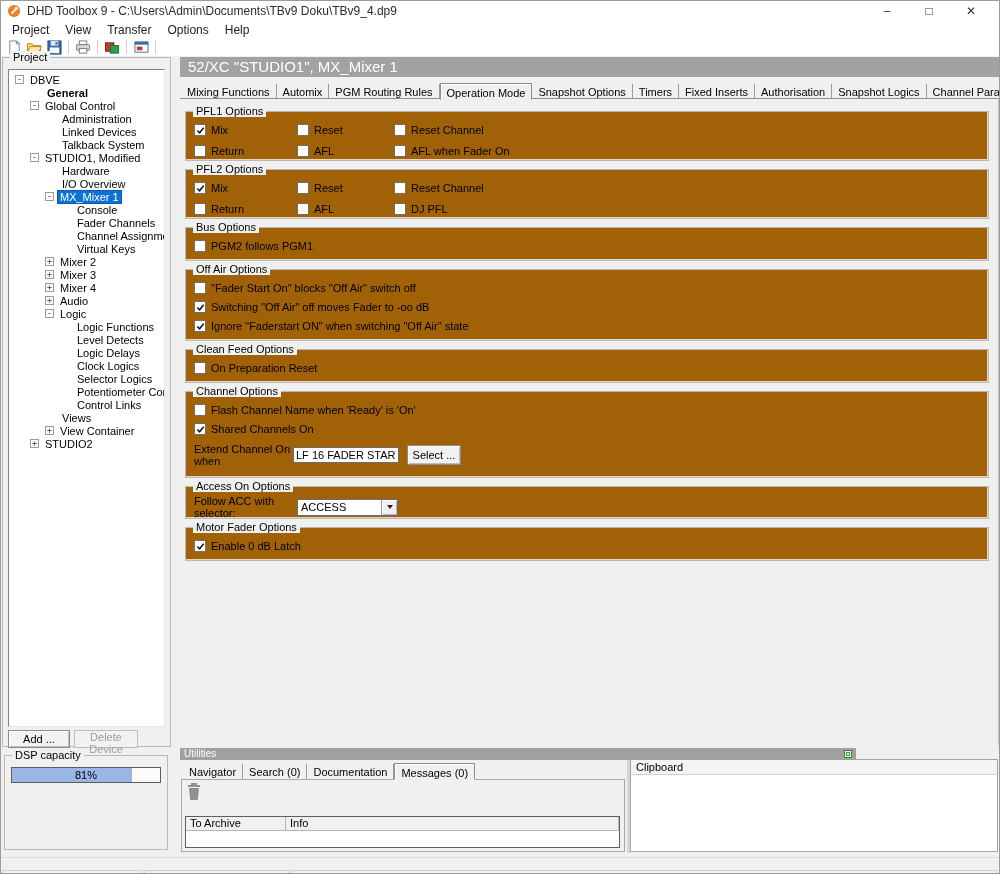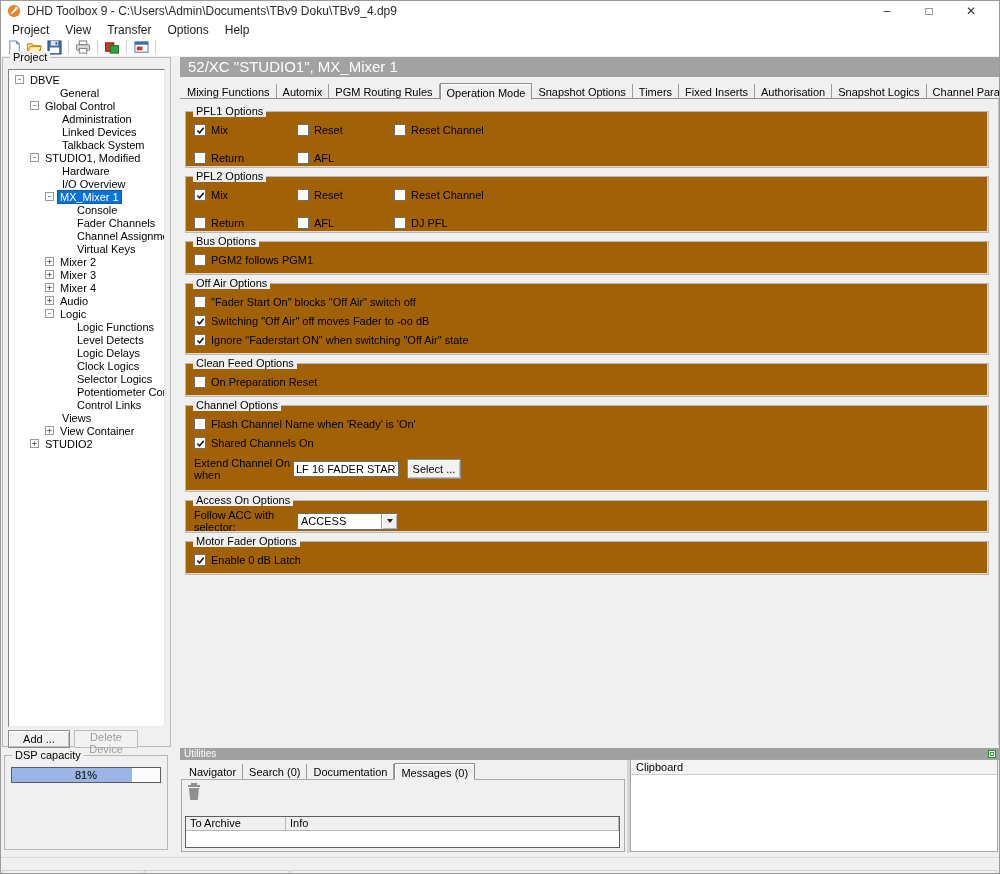--- a/index.html
+++ b/index.html
@@ -66,21 +66,21 @@
   .tab.active { background:#f0f0f0; border:1px solid #8f8f8f; border-bottom:1px solid #f0f0f0;
                 height:17px; line-height:14px; margin-bottom:-1px; z-index:3;
                 box-shadow: inset 1px 1px 0 #fff; }
   #main-content { position:absolute; left:180px; top:42px; width:819px; height:647px; background:#f0f0f0;
                   border-top:1px solid #8f8f8f; border-right:1px solid #c2c2c2; }
   #options-area { padding:12px 9px 0 5px; }
 
   .group { position:relative; border:1px solid #b9b9b9; background:#a16207;
            margin-bottom:8px; padding:11px 8px 2px;
            box-shadow: inset -1px -1px 0 rgba(255,255,255,.75); }
-  .grid3 { display:grid; grid-template-columns:103px 97px 1fr; row-gap:14px; }
+  .grid3 { display:grid; grid-template-columns:103px 97px 1fr; row-gap:7px; }
   .list .cb-item { margin-bottom:5px; }
   .cb-item { display:flex; align-items:center; gap:5px; height:14px; }
   .cb { width:12px; height:12px; background:#fff; border:1px solid #707070; flex:none;
         display:inline-flex; align-items:center; justify-content:center; }
   .cb-label { font-size:11px; white-space:nowrap; }
 
   .extend-row { display:flex; align-items:center; margin-top:7px; margin-bottom:8px; }
   .extend-label { width:99px; font-size:11px; }
   .extend-input { width:106px; height:16px; border:1px solid #6e6e6e; background:#fff;
                   font:11px "Liberation Sans",sans-serif; padding:0 2px; }
@@ -90,21 +90,21 @@
   .select-label { width:103px; font-size:11px; }
   .combo { width:101px; height:17px; border:1px solid #6e6e6e; background:#fff; display:flex; align-items:stretch; }
   .combo-text { flex:1; font-size:11px; padding-left:3px; line-height:15px; overflow:hidden; }
   .combo-btn { width:16px; background:#f0f0f0; border-left:1px solid #9a9a9a;
                display:flex; align-items:center; justify-content:center;
                box-shadow: inset 1px 1px 0 #fff, inset -1px -1px 0 #b5b5b5; }
   .combo-arrow { width:0; height:0; border-left:3px solid transparent; border-right:3px solid transparent;
                  border-top:4px solid #222; }
 
   
-  #utilities-bar { position:absolute; left:180px; top:692px; width:820px; height:12px; background:#a0a0a0;
+  #utilities-bar { position:absolute; left:180px; top:692px; width:676px; height:12px; background:#a0a0a0;
                    color:#fff; font-size:10px; line-height:12px; padding-left:4px; }
   #util-icon { position:absolute; right:4px; top:2px; width:8px; height:8px; border:1px solid #2e8b2e;
                background:#eaffea; }
   #util-icon::after { content:""; position:absolute; inset:1px; border:1px solid #3aa13a; }
 
   #bottom-left { position:absolute; left:180px; top:704px; width:447px; height:93px; background:#f0f0f0; }
   #util-tabs { left:3px; top:2px; width:440px; height:17px; }
   #util-content { position:absolute; left:1px; top:19px; right:2px; bottom:1px; border:1px solid #a8a8a8;
                   background:#f0f0f0; }
   #trash-icon { position:absolute; left:4px; top:3px; }
@@ -205,21 +205,21 @@
 
 <div id="workspace">
 
   <div id="project-group" class="groupbox">
     <span class="gb-label">Project</span>
     <div id="project-tree">
         <div class="tree-row" style="padding-left: 6px;">
           <span class="tree-glyph">-</span>
           <span class="tree-label">DBVE</span>
         </div>
-        <div class="tree-row" style="padding-left: 34px;">
+        <div class="tree-row" style="padding-left: 21px; font-weight: bold;">
           <span class="tree-spacer"></span>
           <span class="tree-label">General</span>
         </div>
         <div class="tree-row" style="padding-left: 21px;">
           <span class="tree-glyph">-</span>
           <span class="tree-label">Global Control</span>
         </div>
         <div class="tree-row" style="padding-left: 36px;">
           <span class="tree-spacer"></span>
           <span class="tree-label">Administration</span>
@@ -371,20 +371,24 @@
               <span class="cb"></span>
               <span class="cb-label">Reset Channel</span>
             </span>
             <span class="cb-item">
               <span class="cb"></span>
               <span class="cb-label">Return</span>
             </span>
             <span class="cb-item">
               <span class="cb"></span>
               <span class="cb-label">AFL</span>
+            </span>
+            <span class="cb-item">
+              <span class="cb"></span>
+              <span class="cb-label">AFL when Fader On</span>
             </span>
           </div>
         </div>
         <div class="group">
           <span class="gb-label">PFL2 Options</span>
           <div class="grid3">
             <span class="cb-item">
               <span class="cb checked">
                 <svg width="9" height="9" viewBox="0 0 10 10">
                   <path d="M1.5 5 L4 7.5 L8.5 2" stroke="#111" stroke-width="1.7" fill="none"></path>

